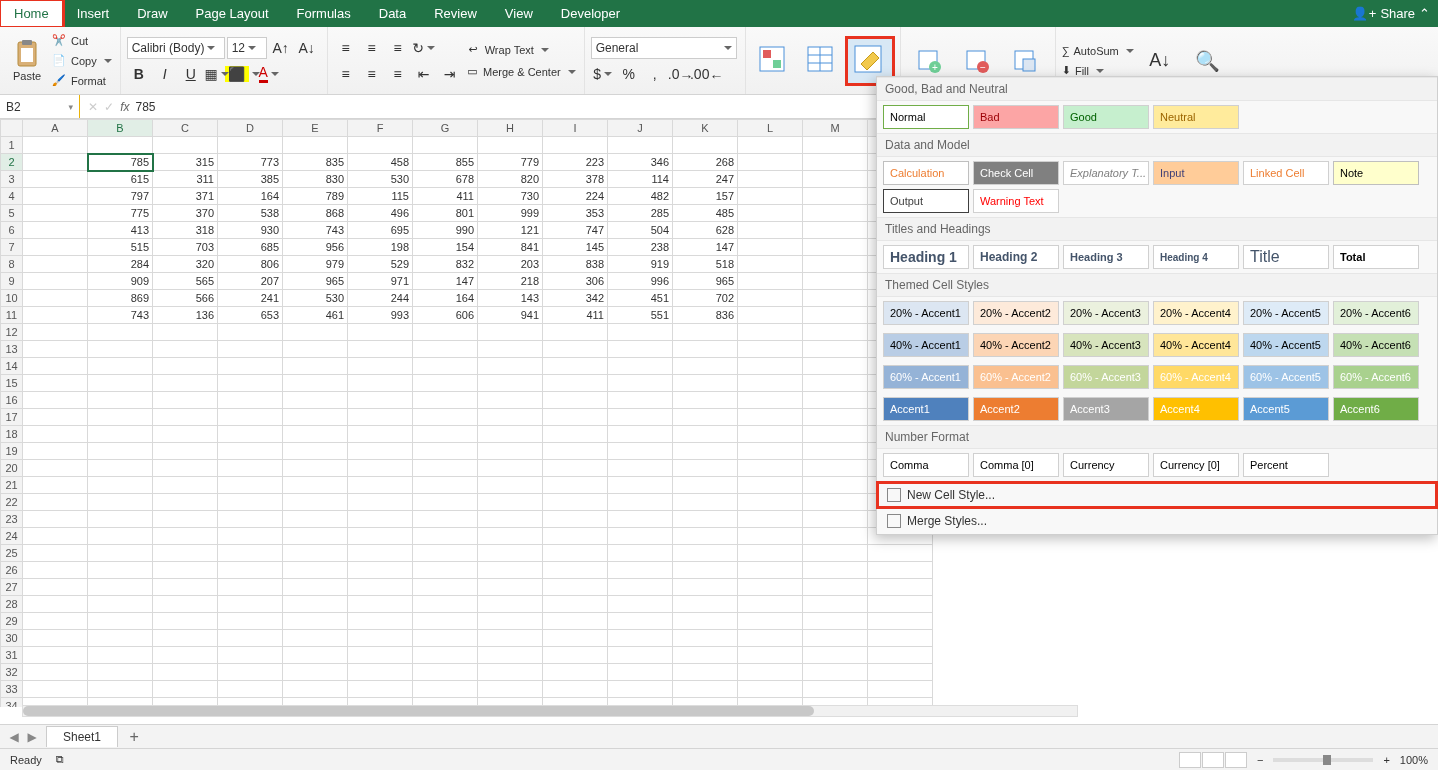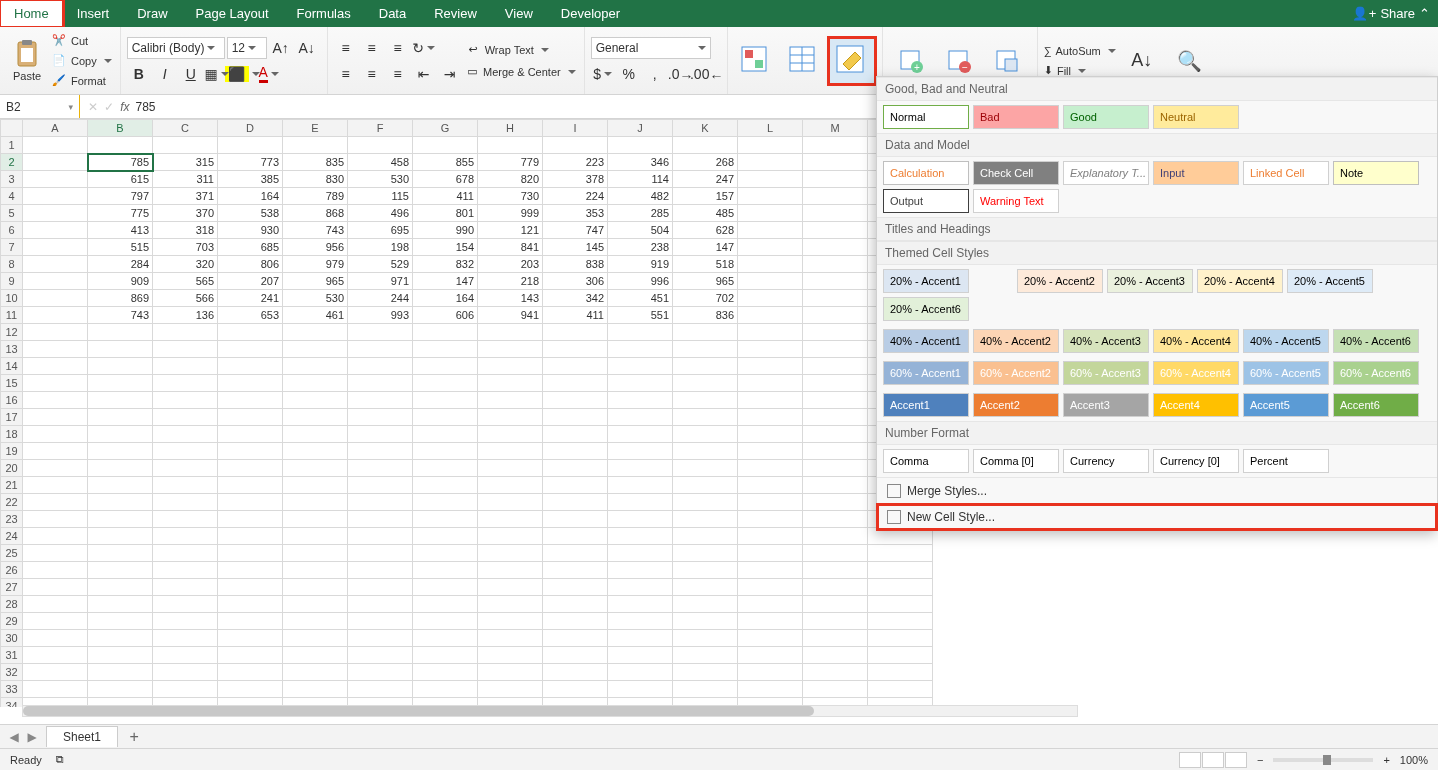--- a/index.html
+++ b/index.html
@@ -184,21 +184,21 @@
       <div class="btn-sm" style="width:110px;">
           <span class="icon-sm">▭</span>
           <span>Merge &amp; Center</span>
           <span class="caret"></span>
         </div>
     </div>
   </div>
 
   <div class="group">
     <div class="vstack" style="gap:4px;">
-      <div class="combo" style="width:120px;">
+      <div class="combo" style="width:146px;">
           <span>General</span>
           <span class="caret" style="margin-left:auto;"></span>
         </div>
       <div class="row">
         <span class="fmt-btn">$<span class="caret"></span></span>
         <span class="fmt-btn">%</span>
         <span class="fmt-btn">,</span>
         <span class="fmt-btn">.0→</span>
         <span class="fmt-btn">.00←</span>
       </div>
@@ -937,25 +937,33 @@
       <div class="swatch" style="background: rgb(255, 255, 255); color: rgb(237, 125, 49); border-color: rgb(191, 191, 191);">Calculation</div>
       <div class="swatch" style="background: rgb(128, 128, 128); color: rgb(255, 255, 255);">Check Cell</div>
       <div class="swatch" style="background: rgb(255, 255, 255); color: rgb(128, 128, 128); font-style: italic;">Explanatory T...</div>
       <div class="swatch" style="background: rgb(255, 204, 153); color: rgb(63, 63, 118);">Input</div>
       <div class="swatch" style="background: rgb(255, 255, 255); color: rgb(237, 125, 49);">Linked Cell</div>
       <div class="swatch" style="background: rgb(255, 255, 204); color: rgb(0, 0, 0); border-color: rgb(191, 191, 191);">Note</div>
       <div class="swatch" style="background: rgb(255, 255, 255); color: rgb(63, 63, 63); border-color: rgb(63, 63, 63);">Output</div>
       <div class="swatch" style="background: rgb(255, 255, 255); color: rgb(255, 0, 0);">Warning Text</div>
     </div>
   <div class="section-hdr">Titles and Headings</div>
+  <div class="style-row" id="th-row">
+      <div class="swatch" style="background: rgb(255, 255, 255); color: rgb(68, 84, 106); font-weight: bold; font-size: 14px;">Heading 1</div>
+      <div class="swatch" style="background: rgb(255, 255, 255); color: rgb(68, 84, 106); font-weight: bold; font-size: 12px;">Heading 2</div>
+      <div class="swatch" style="background: rgb(255, 255, 255); color: rgb(68, 84, 106); font-weight: bold; font-size: 11px;">Heading 3</div>
+      <div class="swatch" style="background: rgb(255, 255, 255); color: rgb(68, 84, 106); font-weight: bold; font-size: 10px;">Heading 4</div>
+      <div class="swatch" style="background: rgb(255, 255, 255); color: rgb(68, 84, 106); font-size: 16px;">Title</div>
+      <div class="swatch" style="background: rgb(255, 255, 255); color: rgb(0, 0, 0); font-weight: bold;">Total</div>
+    </div>
   <div class="section-hdr">Themed Cell Styles</div>
   <div id="tcs-block">
       <div class="style-row">
         <div class="swatch" style="background: rgb(220, 230, 242); color: rgb(0, 0, 0);">20% - Accent1</div>
-        <div class="swatch" style="background: rgb(253, 234, 218); color: rgb(0, 0, 0); margin-left: 44px;">20% - Accent2</div>
+        <div class="swatch" style="background: rgb(253, 234, 218); color: rgb(0, 0, 0);">20% - Accent2</div>
         <div class="swatch" style="background: rgb(235, 241, 222); color: rgb(0, 0, 0);">20% - Accent3</div>
         <div class="swatch" style="background: rgb(255, 242, 204); color: rgb(0, 0, 0);">20% - Accent4</div>
         <div class="swatch" style="background: rgb(222, 235, 247); color: rgb(0, 0, 0);">20% - Accent5</div>
         <div class="swatch" style="background: rgb(226, 240, 217); color: rgb(0, 0, 0);">20% - Accent6</div>
       </div>
       <div class="style-row">
         <div class="swatch" style="background: rgb(185, 205, 229); color: rgb(0, 0, 0);">40% - Accent1</div>
         <div class="swatch" style="background: rgb(252, 213, 181); color: rgb(0, 0, 0);">40% - Accent2</div>
         <div class="swatch" style="background: rgb(215, 228, 189); color: rgb(0, 0, 0);">40% - Accent3</div>
         <div class="swatch" style="background: rgb(255, 230, 153); color: rgb(0, 0, 0);">40% - Accent4</div>
@@ -981,22 +989,22 @@
     </div>
   <div class="section-hdr">Number Format</div>
   <div class="style-row" id="nf-row">
       <div class="swatch" style="background: rgb(255, 255, 255); color: rgb(0, 0, 0);">Comma</div>
       <div class="swatch" style="background: rgb(255, 255, 255); color: rgb(0, 0, 0);">Comma [0]</div>
       <div class="swatch" style="background: rgb(255, 255, 255); color: rgb(0, 0, 0);">Currency</div>
       <div class="swatch" style="background: rgb(255, 255, 255); color: rgb(0, 0, 0);">Currency [0]</div>
       <div class="swatch" style="background: rgb(255, 255, 255); color: rgb(0, 0, 0);">Percent</div>
     </div>
   <div class="footer">
+    <div class="item highlighted">
+      <span class="mini-icon"></span>
+      <span>New Cell Style...</span>
+    </div>
     <div class="item">
       <span class="mini-icon"></span>
       <span>Merge Styles...</span>
     </div>
-    <div class="item highlighted">
-      <span class="mini-icon"></span>
-      <span>New Cell Style...</span>
-    </div>
   </div>
 </div>
 
 </body></html>

